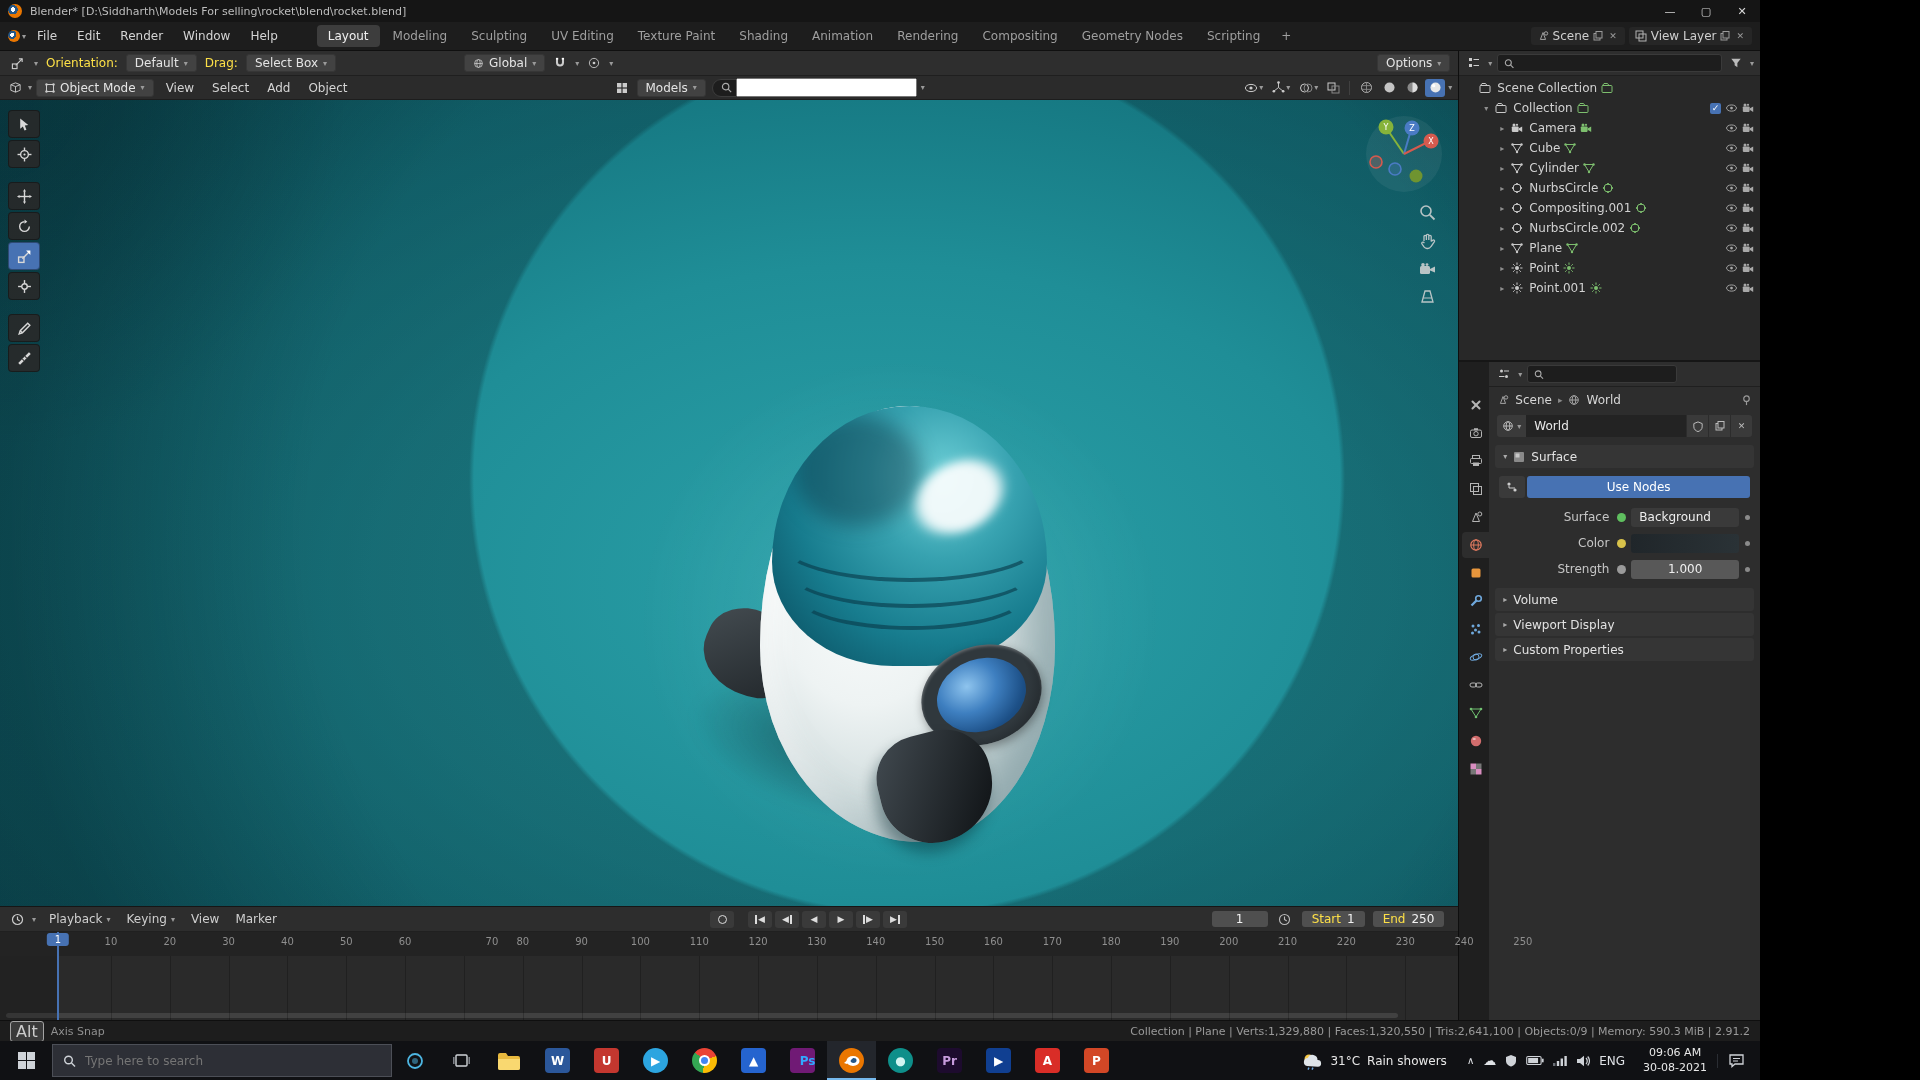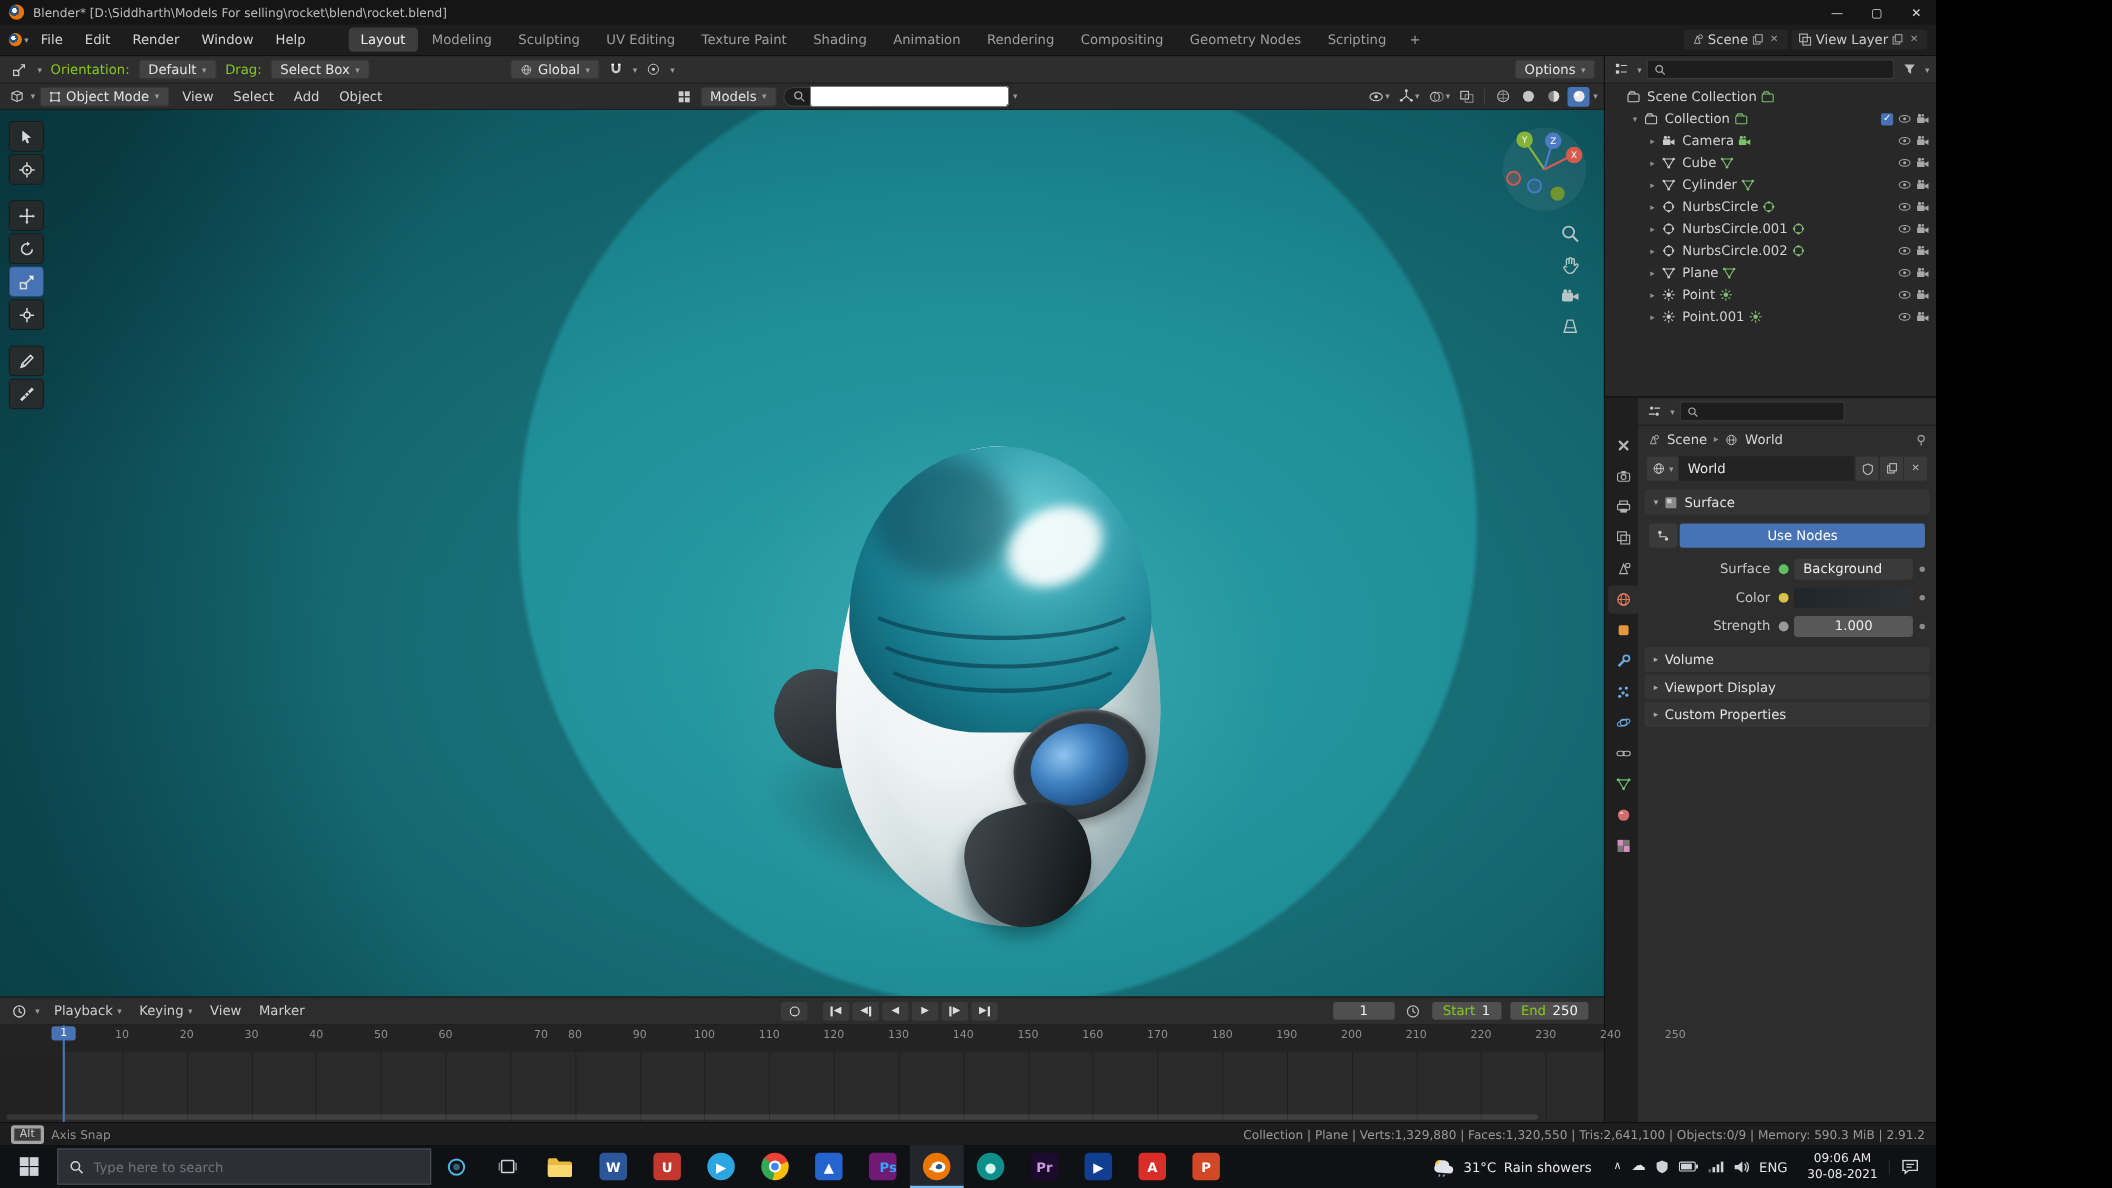--- a/index.html
+++ b/index.html
@@ -26,21 +26,21 @@
 .caret{font-size:8px;color:#9a9a9a}
 .xglyph{font-size:9px;color:#9a9a9a;padding:0 2px}
 
 
 .main{flex:1;display:flex;min-height:0}
 .left-col{width:1592px;display:flex;flex-direction:column;border-right:1px solid #0e0e0e}
 .right-col{width:328px;display:flex;flex-direction:column;background:#282828}
 
 
 .tool-settings{height:25px;background:#2e2e2e;border-bottom:1px solid #1f1f1f;display:flex;align-items:center;padding:0 8px;gap:8px;font-size:12px}
-.dim{color:#84cc16}
+.dim{color:#fde047}
 .dd{display:flex;align-items:center;gap:5px;background:#424242;border:1px solid #363636;border-radius:3px;padding:1px 8px;color:#e4e4e4}
 .icbtn{display:inline-flex;align-items:center;justify-content:center;min-width:18px;height:18px;border-radius:3px}
 .mid-cluster{margin-left:120px;display:flex;align-items:center;gap:6px}
 .ts-right{margin-left:auto;display:flex;align-items:center;gap:4px}
 
 
 .vp-header{height:24px;background:#2b2b2b;border-bottom:1px solid #1d1d1d;display:flex;align-items:center;padding:0 6px;gap:4px;position:relative;font-size:12px}
 .vp-menus{display:flex;gap:2px}
 .vp-menu{padding:2px 8px;border-radius:3px;color:#d4d4d4}
 .vp-center{position:absolute;left:42%;display:flex;align-items:center;gap:6px}
@@ -151,21 +151,21 @@
 .btn-blue{flex:1;height:22px;background:#4772b3;border-radius:3px;color:#fff;display:flex;align-items:center;justify-content:center;font-size:12px}
 .prop-row{display:flex;align-items:center;height:24px;margin:1px 10px 1px 0}
 .prop-label{width:128px;text-align:right;color:#c6c6c6;padding-right:8px}
 .sock{width:9px;height:9px;border-radius:50%;margin-right:5px;flex:0 0 auto}
 .prop-field{flex:1;height:19px;border-radius:3px;display:flex;align-items:center;padding:0 8px;color:#eee}
 .anim-dot{width:5px;height:5px;border-radius:50%;background:#8a8a8a;margin-left:6px;flex:0 0 auto}
 .props-collapsed{margin-top:4px}
 
 
 .statusbar{height:21px;background:#1d1d1d;border-top:1px solid #0f0f0f;display:flex;align-items:center;gap:7px;padding:0 10px;color:#8f8f8f;font-size:11px;flex:0 0 auto}
-.key{background:#3a3a3a;border:3px solid #a3a3a3;border-radius:3px;padding:0 5px;font-size:10px;color:#ccc}
+.key{background:#3a3a3a;border:1px solid #a3a3a3;border-radius:3px;padding:0 5px;font-size:16px;color:#ccc}
 .stats{margin-left:auto;color:#9a9a9a}
 
 
 .taskbar{height:39px;background:#101114;display:flex;align-items:stretch;flex:0 0 auto;color:#e8e8e8}
 .tb-start{width:52px;display:flex;align-items:center;justify-content:center}
 .win-logo{display:grid;grid-template-columns:8px 8px;grid-template-rows:8px 8px;gap:1px}
 .win-logo div{background:#cfd3d8}
 .tb-search{width:340px;display:flex;align-items:center;gap:9px;background:#2d2f36;border:1px solid #4c4f57;padding:0 10px;margin:3px 0}
 .tb-search input{background:transparent;border:0;outline:0;color:#b9bcc4;font:inherit;width:100%}
 .tb-circle{width:46px;display:flex;align-items:center;justify-content:center}
@@ -905,21 +905,21 @@
               <span class="arrow">▸</span>
               <span class="mini-ic">
                 <svg width="12" height="12" viewBox="0 0 12 12">
                   <circle cx="6" cy="6" r="4" fill="none" stroke="#c9c9c9"></circle>
                   <circle cx="6" cy="2" r="1.1" fill="#c9c9c9"></circle>
                   <circle cx="2" cy="6" r="1.1" fill="#c9c9c9"></circle>
                   <circle cx="10" cy="6" r="1.1" fill="#c9c9c9"></circle>
                   <circle cx="6" cy="10" r="1.1" fill="#c9c9c9"></circle>
                 </svg>
               </span>
-              <span class="lbl">NurbsCircle.001</span>
+              <span class="lbl">Compositing.001</span>
               <span class="mini-ic">
                 <svg width="12" height="12" viewBox="0 0 12 12">
                   <circle cx="6" cy="6" r="4" fill="none" stroke="#7dbf6e"></circle>
                   <circle cx="6" cy="2" r="1.1" fill="#7dbf6e"></circle>
                   <circle cx="2" cy="6" r="1.1" fill="#7dbf6e"></circle>
                   <circle cx="10" cy="6" r="1.1" fill="#7dbf6e"></circle>
                   <circle cx="6" cy="10" r="1.1" fill="#7dbf6e"></circle>
                 </svg>
               </span>
               <span class="ol-spacer"></span>

